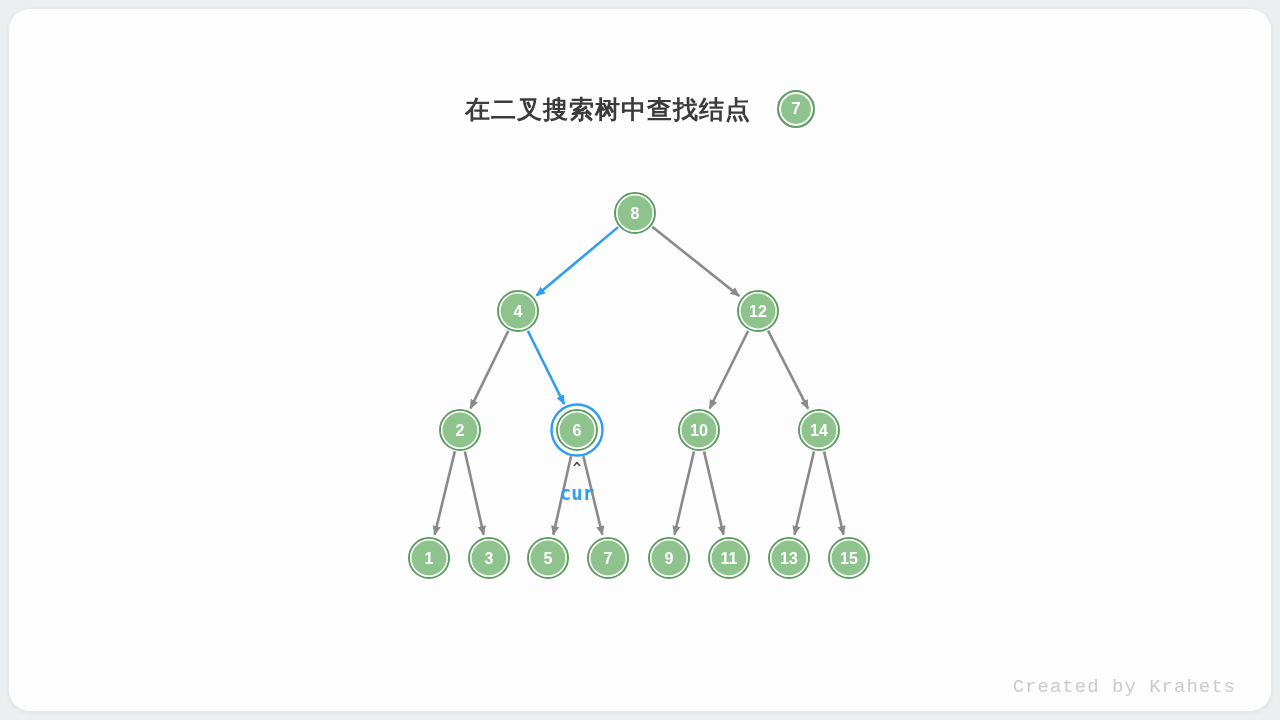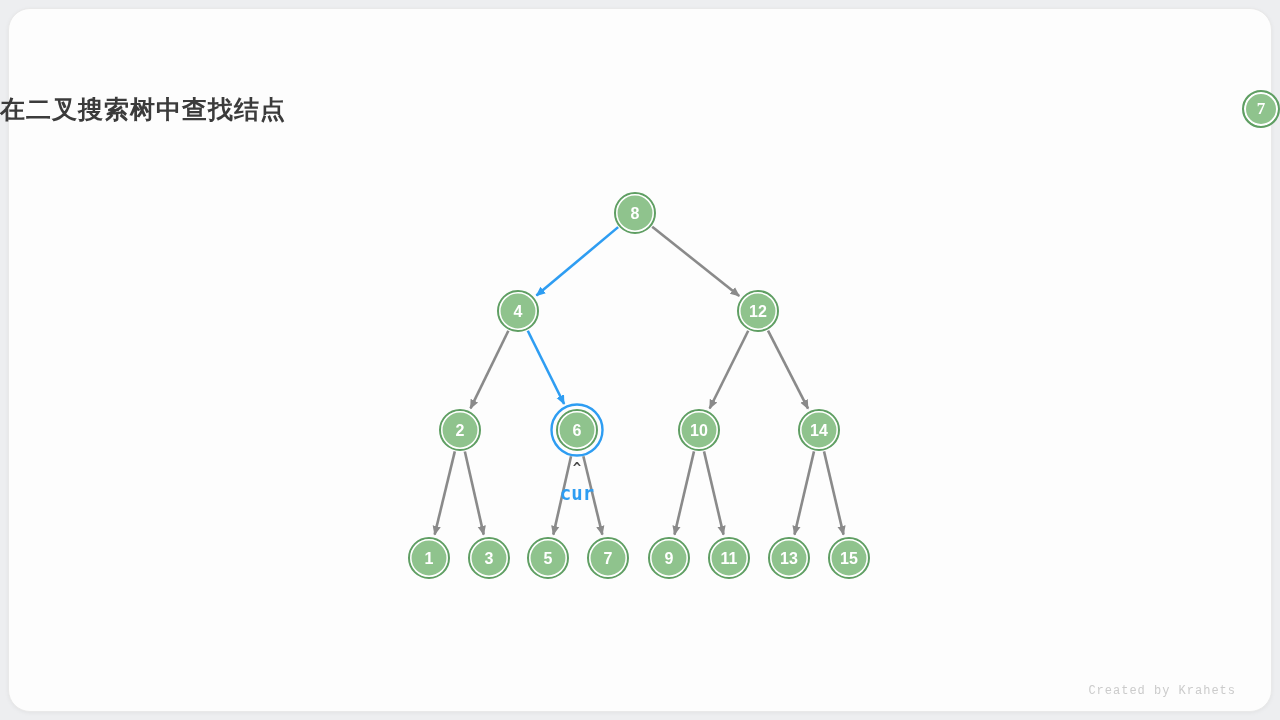--- a/index.html
+++ b/index.html
@@ -12,36 +12,36 @@
   .stage { position: relative; width: 1280px; height: 720px; }
   .card {
     position: absolute; left: 8px; top: 8px; right: 8px; bottom: 8px;
     background: #fdfdfd;
     border: 1px solid #e9e9e9;
     border-radius: 22px;
     box-shadow: 0 1px 4px rgba(0,0,0,0.05);
   }
   .title-row {
     position: absolute; left: 0; top: 90px; width: 100%;
-    display: flex; justify-content: space-between; align-items: center; gap: 26px; font-family: Liberation Serif, serif;
+    display: flex; justify-content: center; align-items: center; gap: 26px;
   }
   .title-text {
     font-size: 25px; font-weight: bold; letter-spacing: 1px;
   }
   .title-node {
     width: 38px; height: 38px; border-radius: 50%;
     display: flex; align-items: center; justify-content: center;
     font-size: 17px; font-weight: bold;
     box-sizing: border-box;
   }
   svg.diagram { position: absolute; left: 0; top: 0; }
   .footer {
     position: absolute; right: 44px; bottom: 22px;
     font-family: "Liberation Mono", monospace;
-    font-size: 12px; letter-spacing: 1px;
+    font-size: 19px; letter-spacing: 1px;
   }
 </style>
 </head>
 <body>
 
 <div class="stage">
   <div class="card"></div>
 
   <div class="title-row">
     <span class="title-text" style="color: rgb(59, 59, 59);">在二叉搜索树中查找结点</span>

